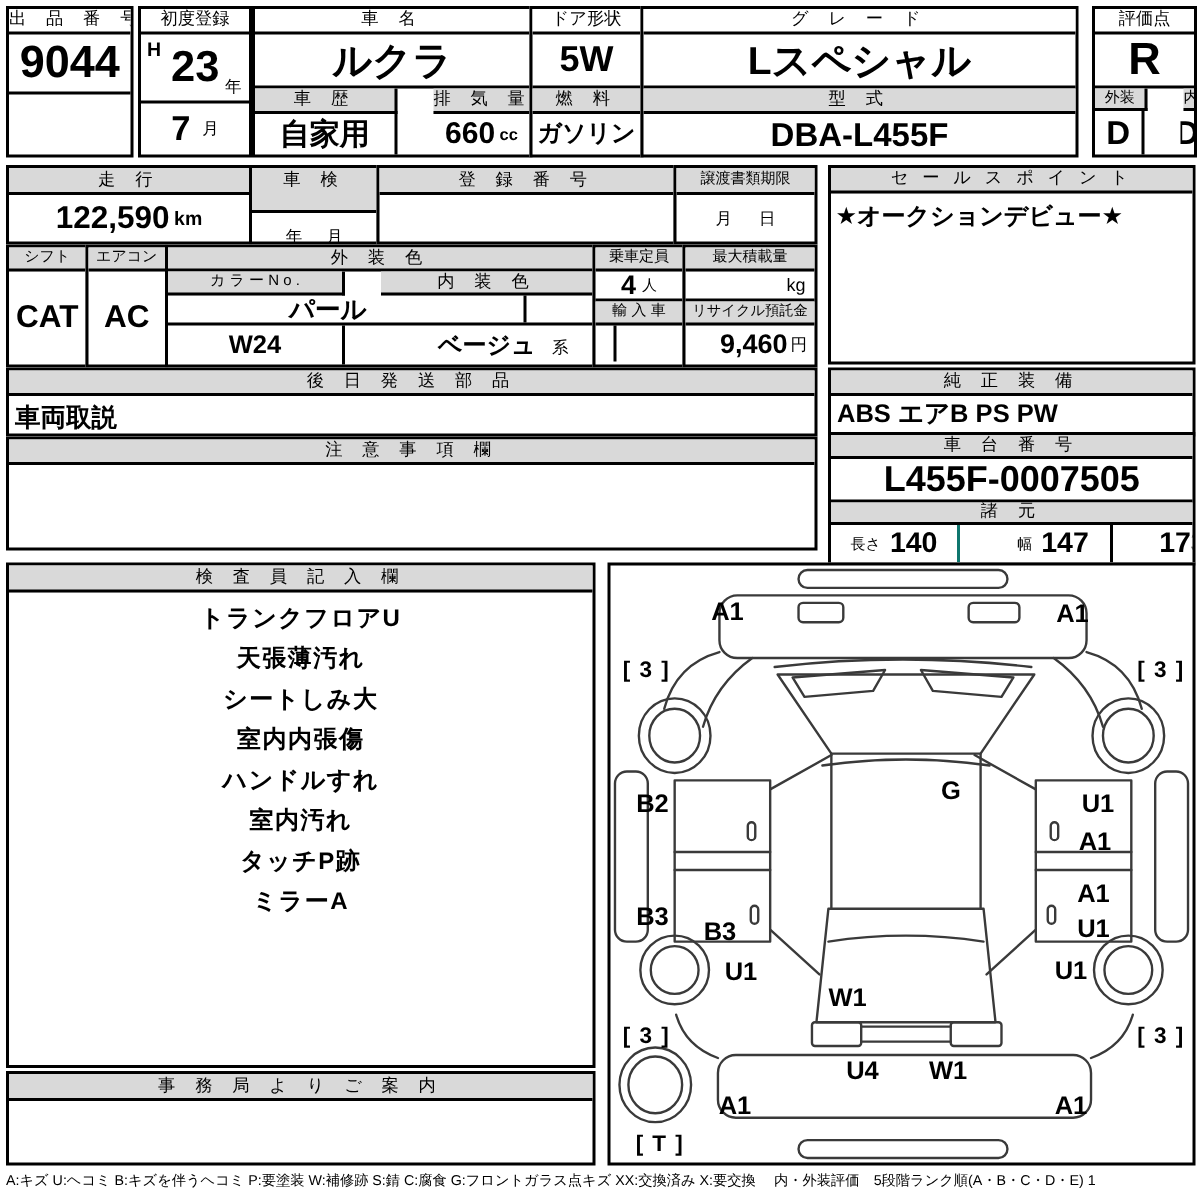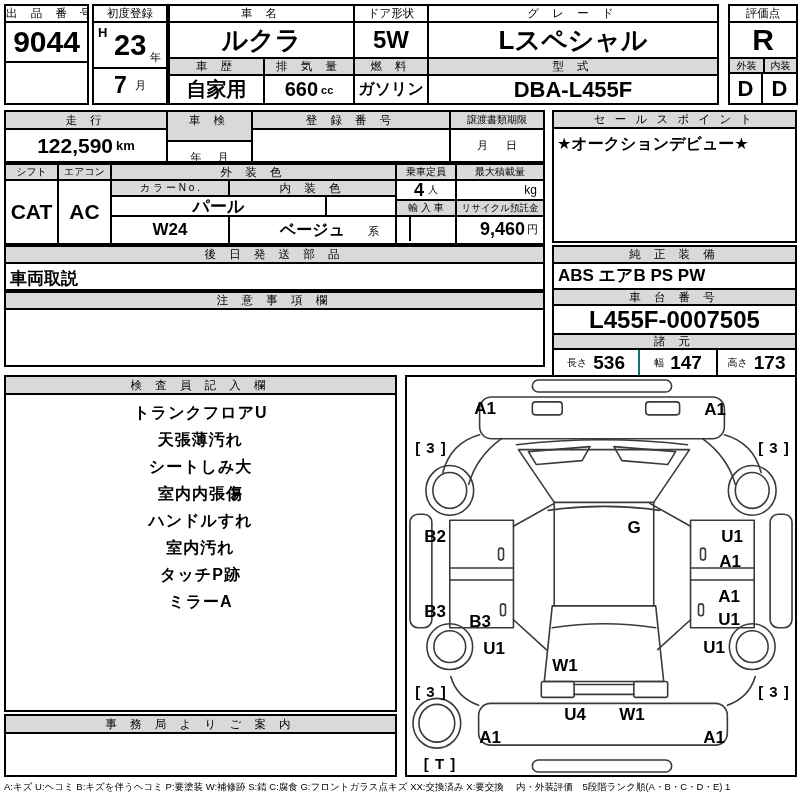--- a/index.html
+++ b/index.html
@@ -6,21 +6,21 @@
   .sheet{position:relative;width:800px;height:800px;background:#fff;color:#000;
          font-family:"Liberation Sans","DejaVu Sans",sans-serif;overflow:hidden;}
   .box{position:absolute;border:2px solid #000;background:#fff;box-sizing:border-box;}
   .hdr{height:17px;line-height:15px;font-size:11.5px;background:#d9d9d9;
        border-bottom:2px solid #000;text-align:center;letter-spacing:5px;
        box-sizing:border-box;overflow:hidden;white-space:nowrap;}
   .hdr.white{background:#fff;}
   .hdr.ls0{letter-spacing:0;}
   .hdr.sm{font-size:10px;}
   .cell{display:flex;align-items:center;justify-content:center;box-sizing:border-box;overflow:hidden;}
-  .row{display:flex;box-sizing:border-box;}
+  .row{display:flex;box-sizing:border-box;gap:24px;}
   .vb{font-weight:bold;}
   .unit{font-weight:bold;font-size:11px;margin-left:3px;}
   .note{font-weight:bold;font-size:16px;line-height:27px;letter-spacing:1px;white-space:nowrap;text-align:center;}
   .marker{position:absolute;transform:translate(-50%,-50%);font-weight:bold;font-size:17px;
           color:#000;white-space:nowrap;line-height:1;}
   .marker.bracket{font-size:15px;letter-spacing:1px;}
   svg{display:block;}
   .legend{position:absolute;left:4px;top:781px;width:794px;font-size:9.5px;
           white-space:nowrap;letter-spacing:0;color:#000;}
 </style>
@@ -197,21 +197,21 @@
     <div style="height:55px"></div>
   </div>
 
   <div class="box" style="left:552px;top:288px;width:245px;height:89px">
     <div class="hdr" style="height:16px;line-height:14px">車 台 番 号</div>
     <div class="cell vb" style="height:29px;border-bottom:2px solid #000;font-size:24px">L455F-0007505</div>
     <div class="hdr" style="height:15px;line-height:13px">諸 元</div>
     <div class="row" style="height:25px">
       <div class="cell" style="width:86px;border-right:2px solid #0f766e">
         <span style="font-size:10px;margin-right:6px">長さ</span>
-        <span class="vb" style="font-size:19px">536</span>
+        <span class="vb" style="font-size:19px">140</span>
       </div>
       <div class="cell" style="width:78px;border-right:2px solid #000">
         <span style="font-size:10px;margin-right:6px">幅</span>
         <span class="vb" style="font-size:19px">147</span>
       </div>
       <div class="cell" style="flex:1">
         <span style="font-size:10px;margin-right:6px">高さ</span>
         <span class="vb" style="font-size:19px">173</span>
       </div>
     </div>

